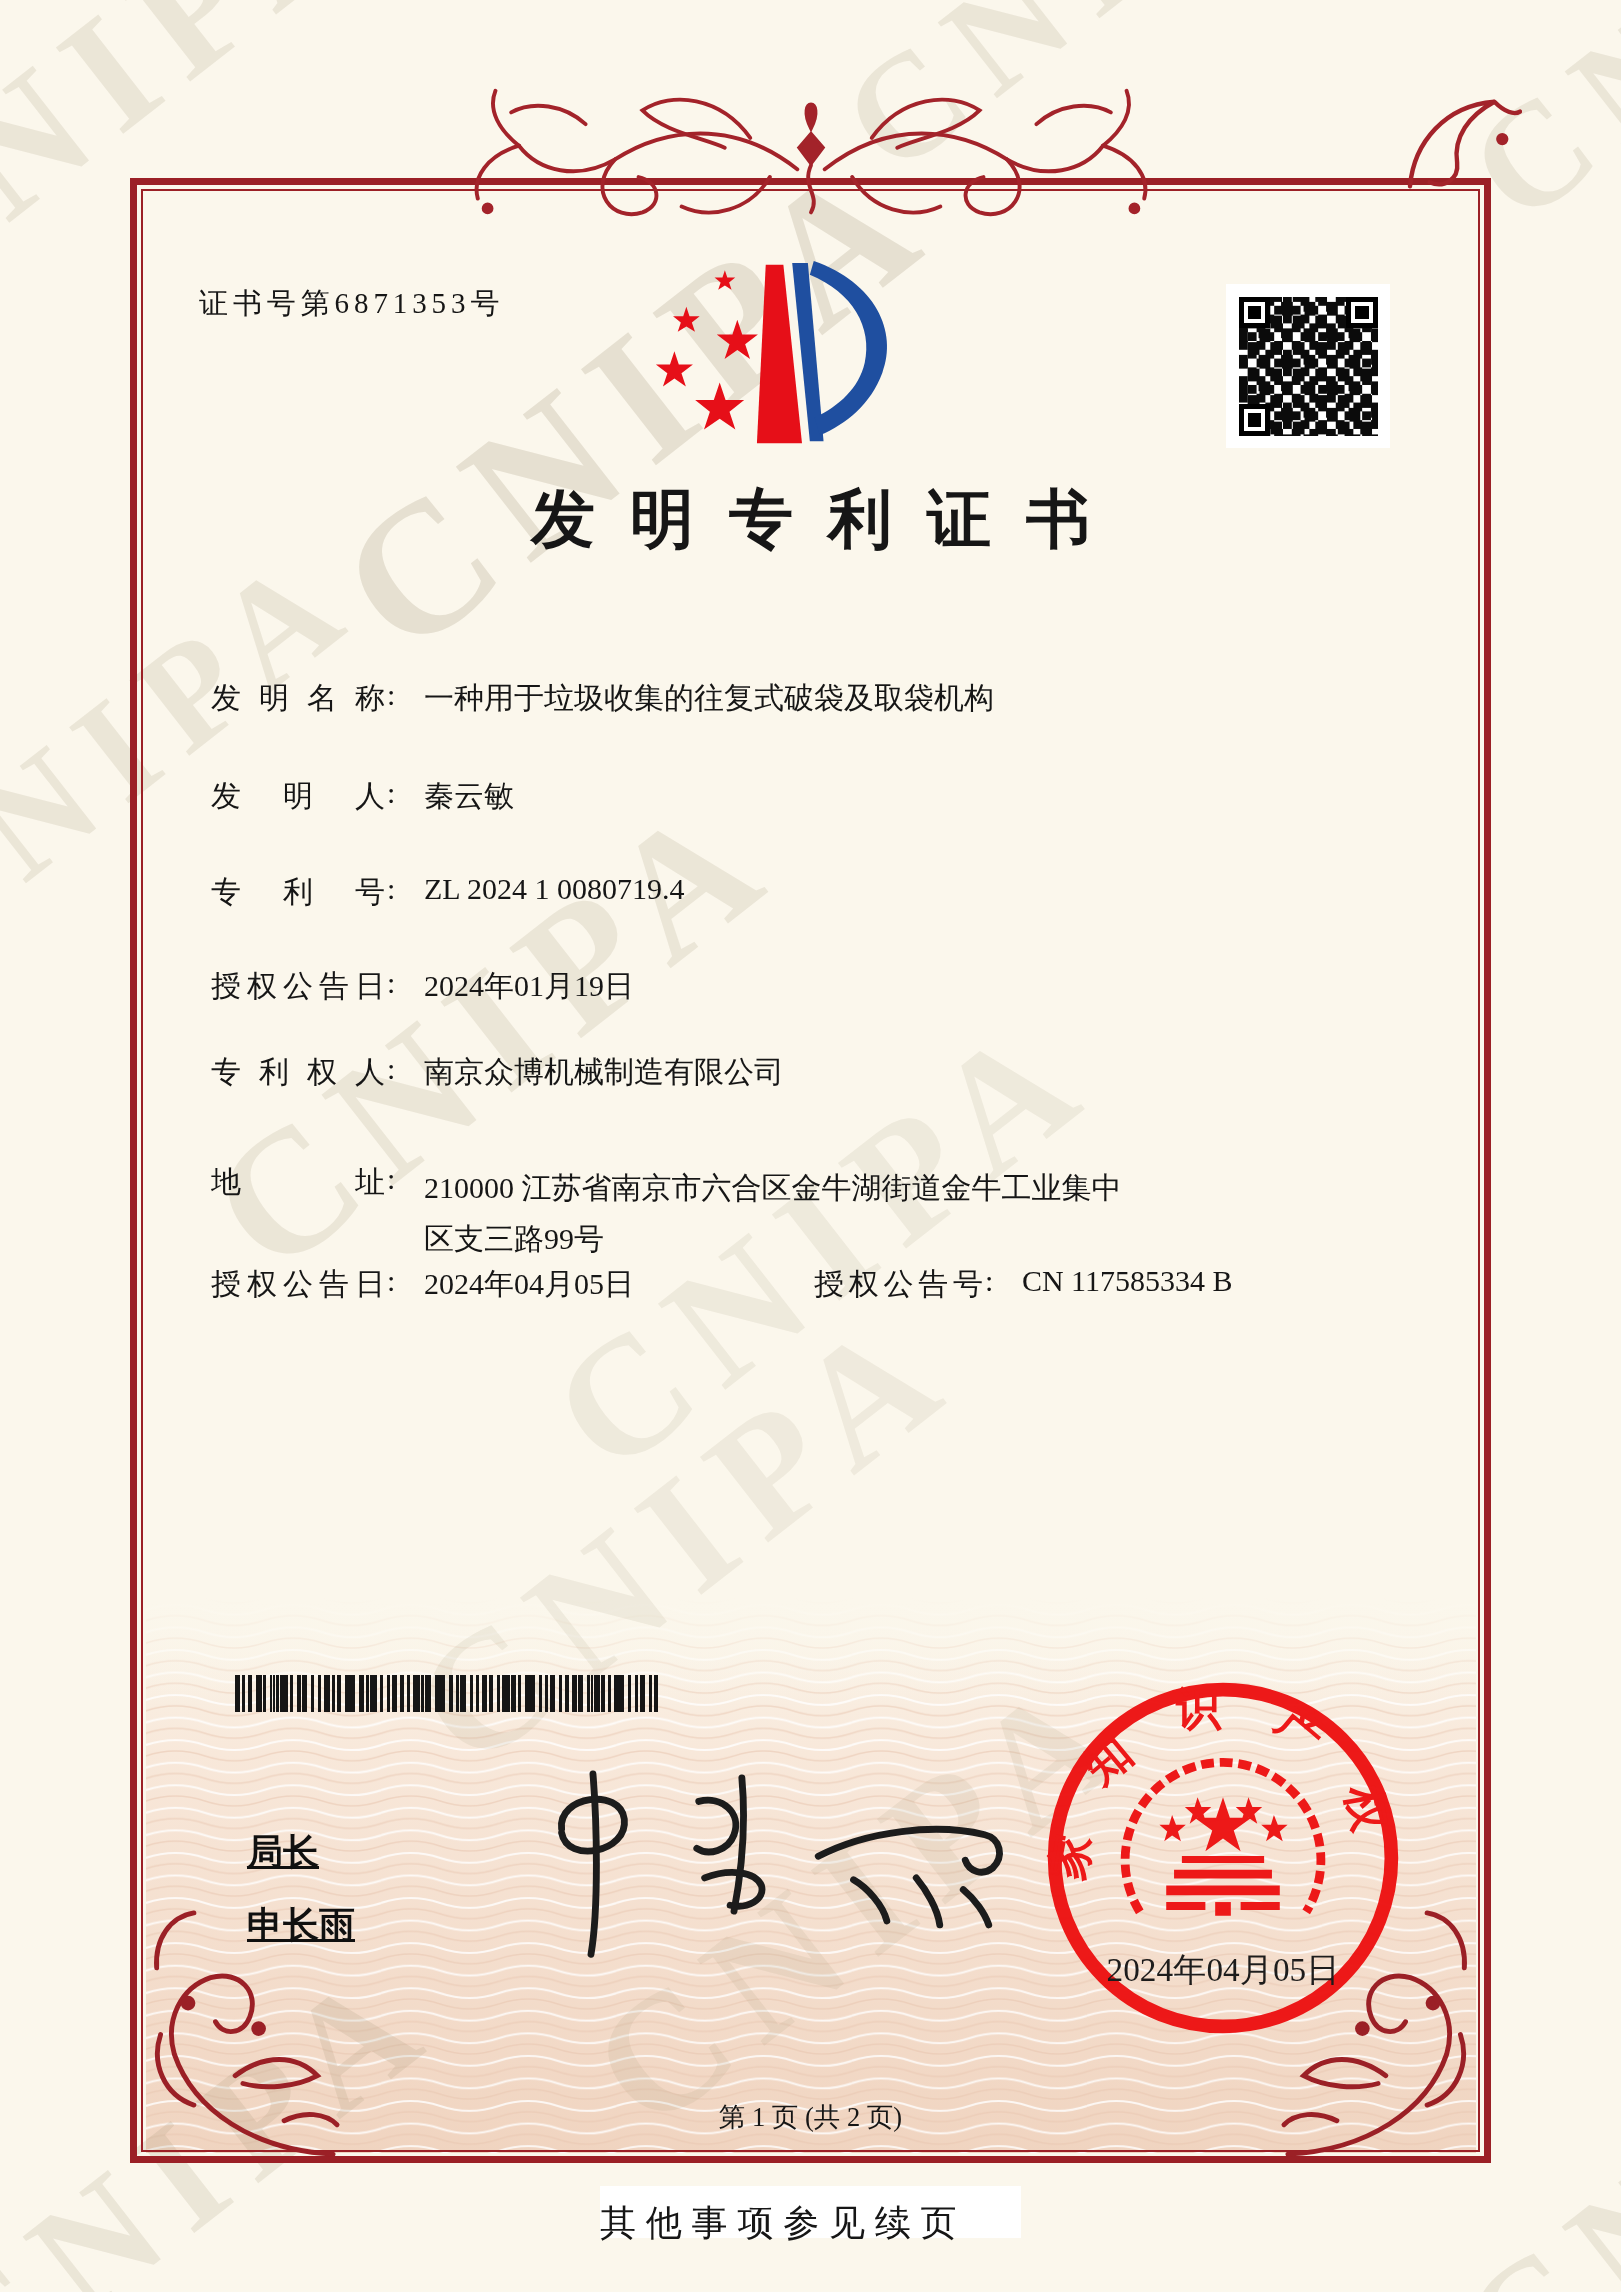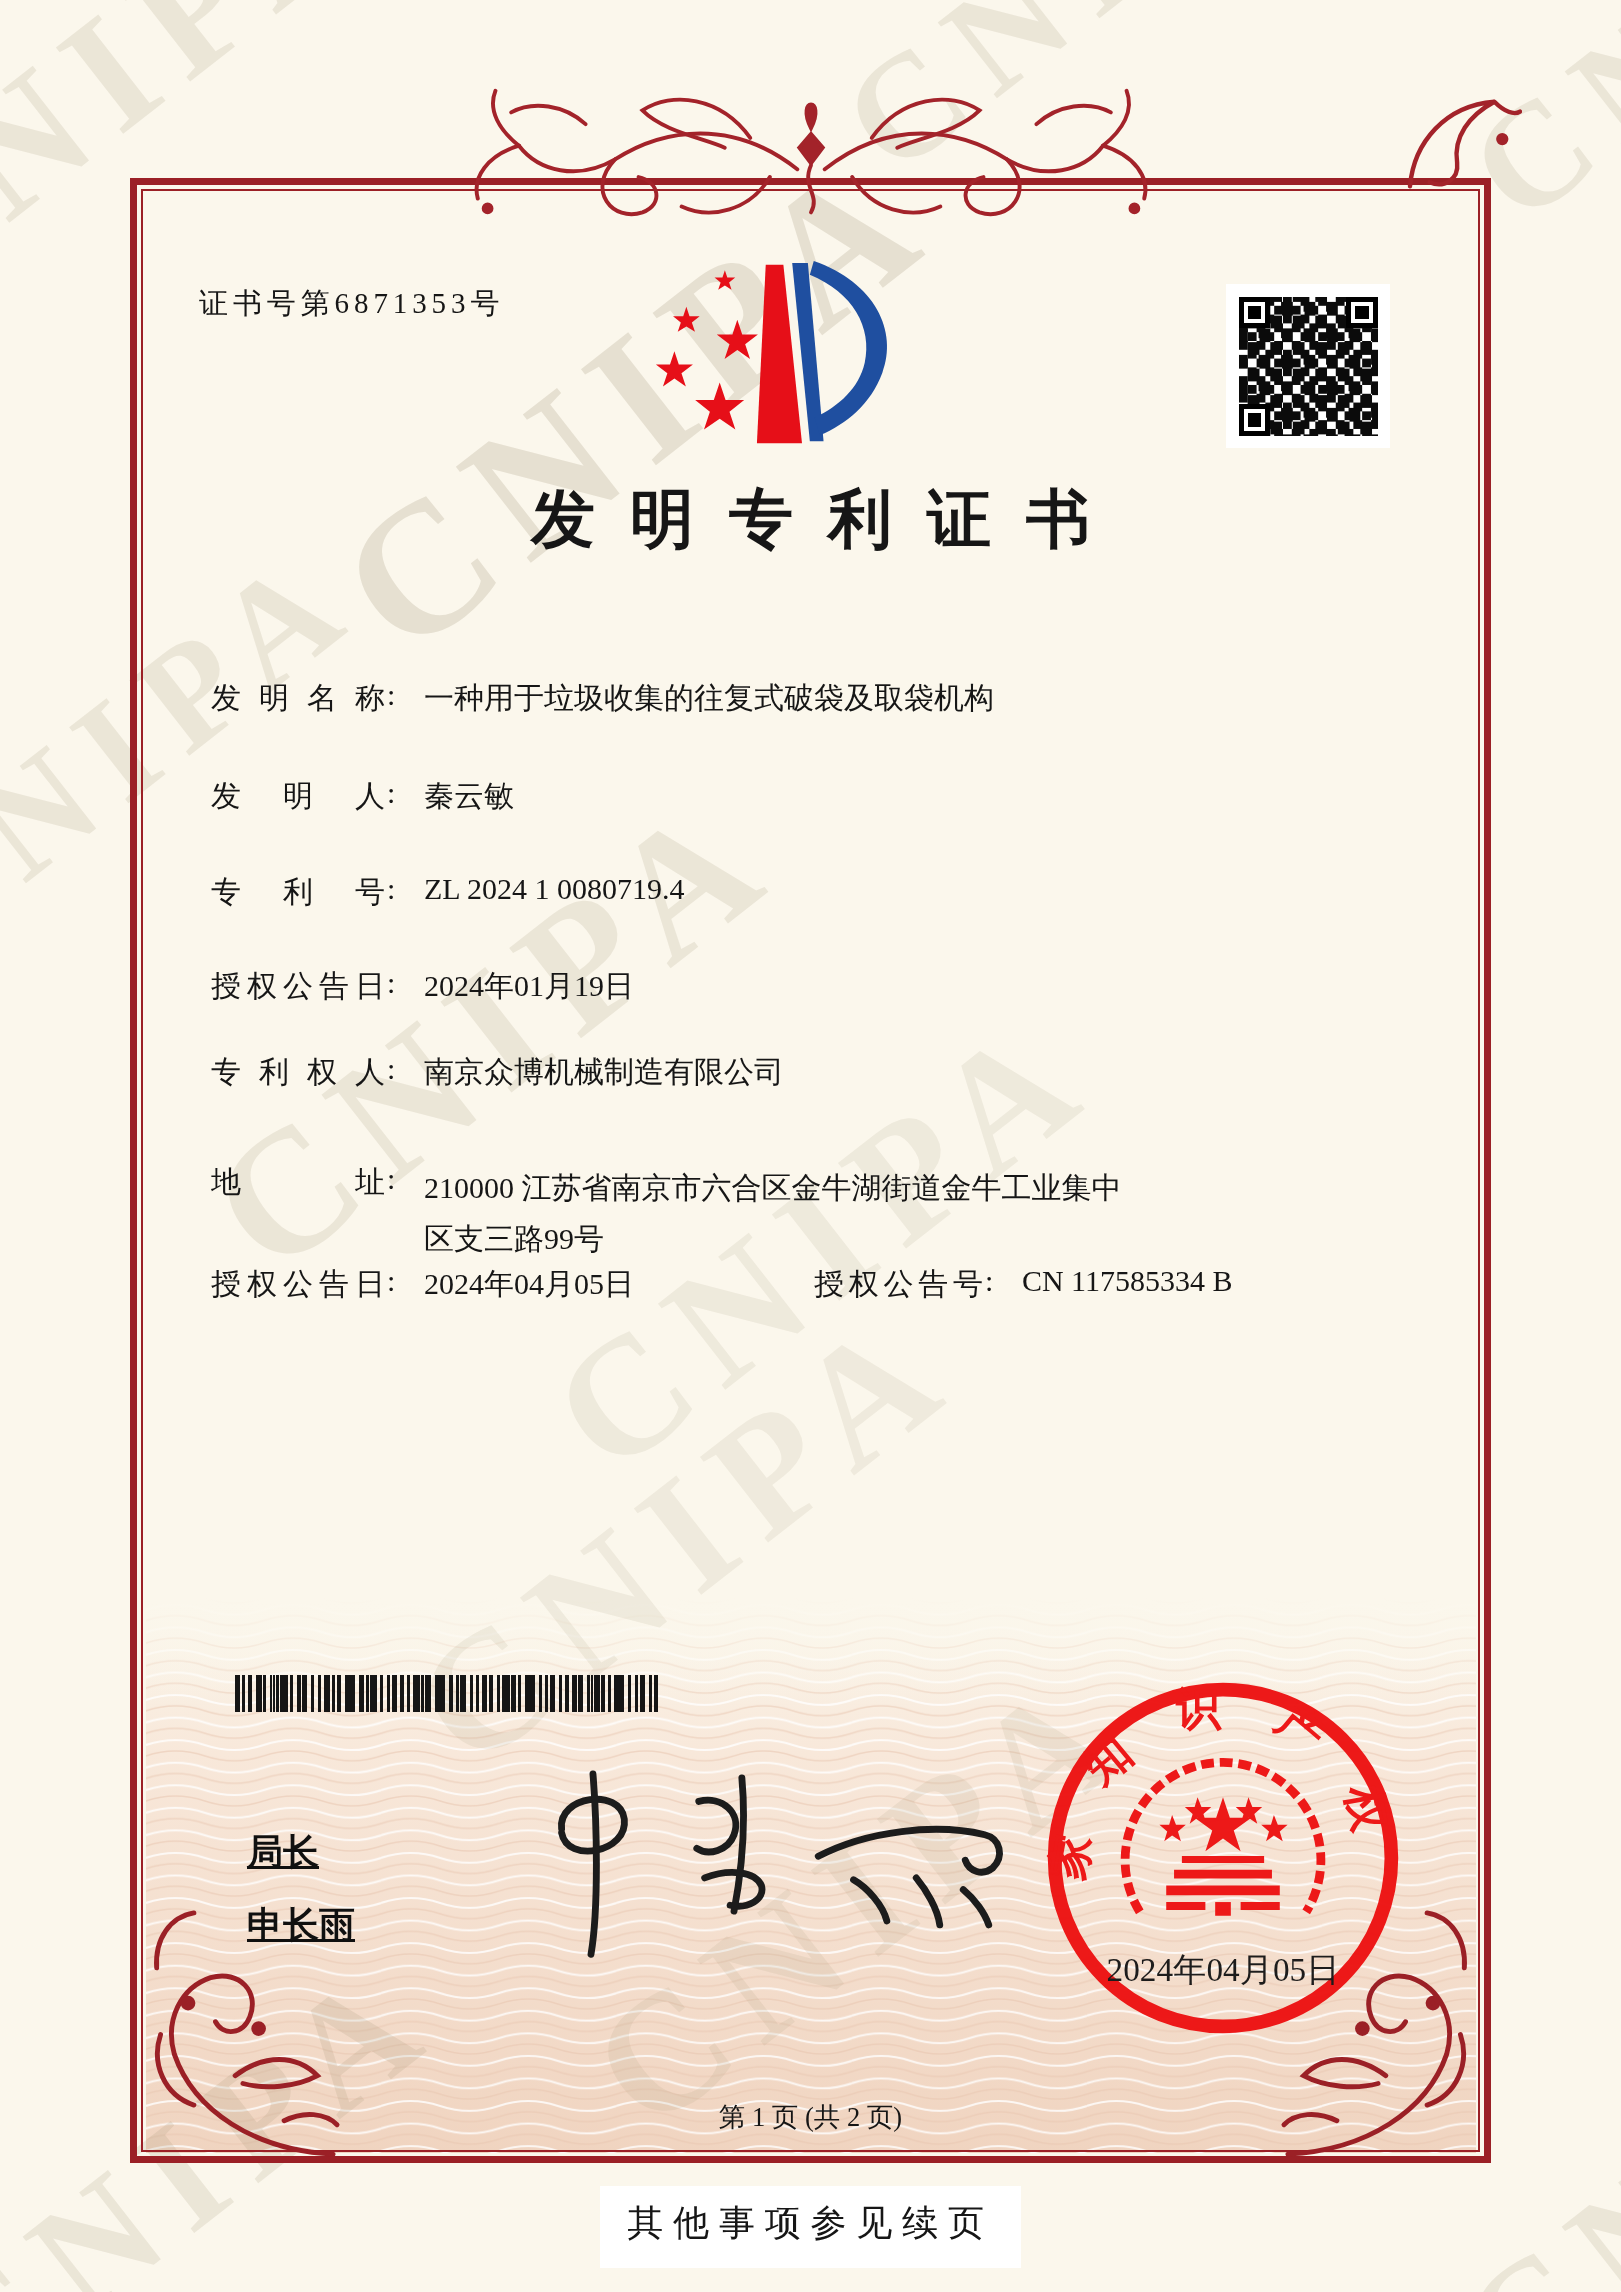--- a/index.html
+++ b/index.html
@@ -61,22 +61,22 @@
            line-height:73px;color:#101010;text-decoration:underline;}
   #sig{position:absolute;left:495px;top:1762px;z-index:3;}
 
   
   #seal{position:absolute;left:1037px;top:1672px;z-index:4;opacity:.96;}
   #seal text{font-family:"Liberation Serif","DejaVu Serif",serif;}
 
   
   #pageinfo{position:absolute;left:0;top:2099px;width:1621px;text-align:center;
             font-size:26.5px;z-index:3;}
-  #contbox{position:absolute;left:600px;top:2186px;width:421px;height:82px;background:#ffffff;
-           z-index:3;text-align:center;line-height:74px;font-size:36px;letter-spacing:9.8px;}
+  #contbox{position:absolute;left:600px;top:2186px;width:421px;height:52px;background:#ffffff;
+           z-index:3;line-height:74px;font-size:36px;letter-spacing:9.8px;}
 </style>
 </head>
 <body>
 
 <div id="page">
 
   <svg id="waves" viewBox="0 0 1357 566" preserveAspectRatio="none">
     <defs>
       <linearGradient id="wgrad" x1="0" y1="0" x2="0" y2="1">
         <stop offset="0" stop-color="#fbf7ec"></stop>

